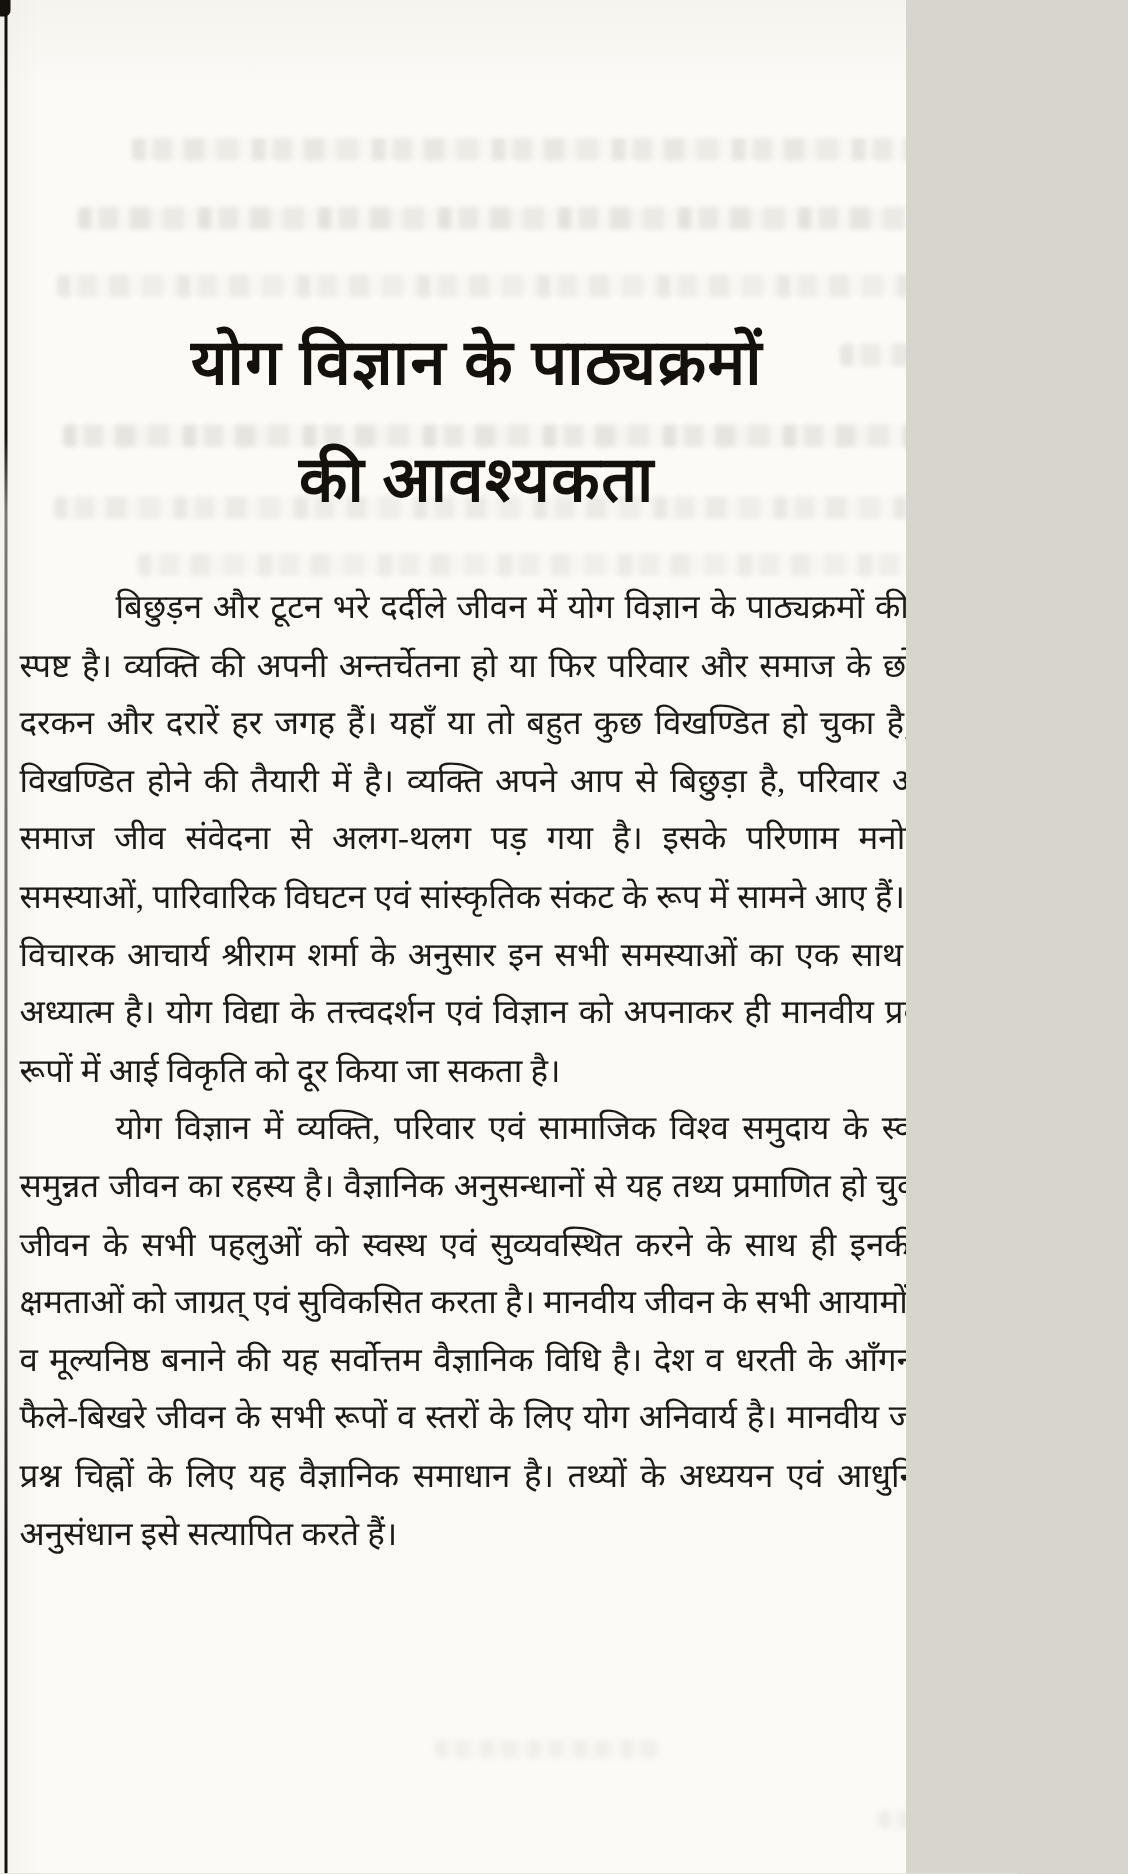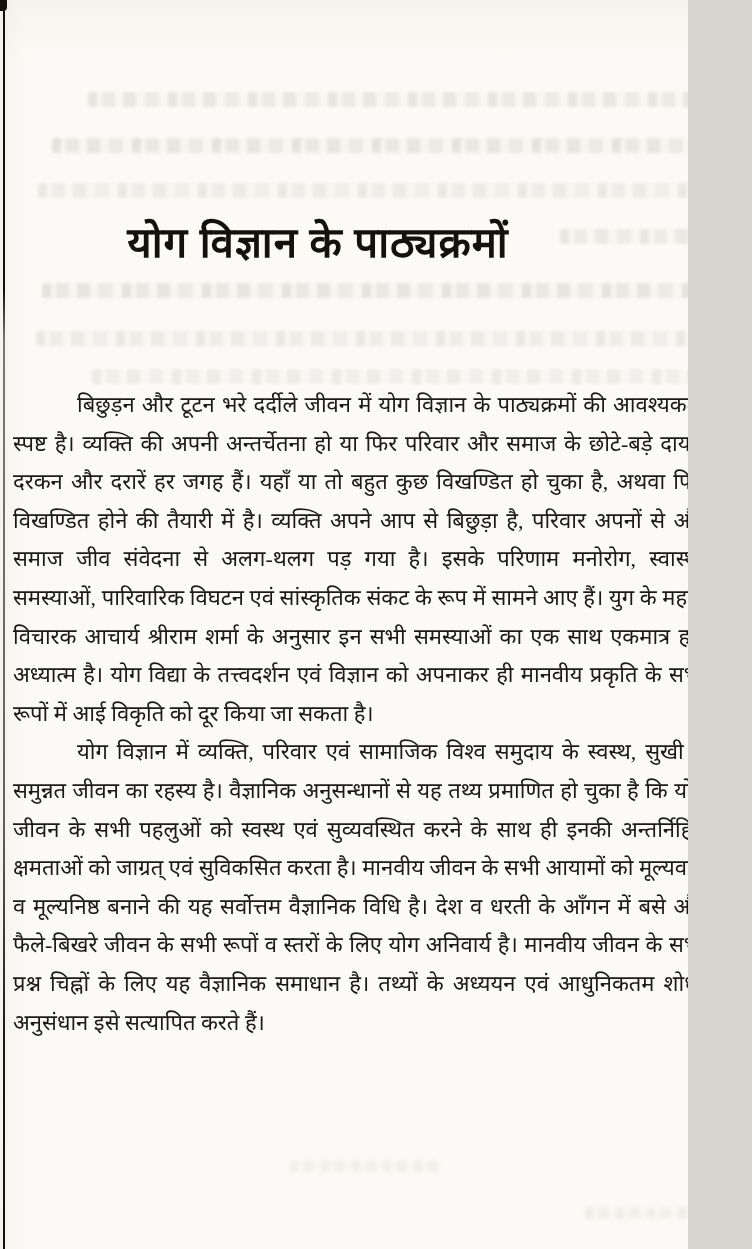--- a/index.html
+++ b/index.html
@@ -2,21 +2,21 @@
 <html><head>
 <meta charset="utf-8">
 <style>
   html, body {
     margin: 0;
     padding: 0;
     background: #d8d5cf;
   }
   .page {
     position: relative;
-    width: 688px;
+    width: 604px;
     height: 1249px;
     background:
       linear-gradient(180deg, rgba(235,232,224,0.35) 0px, rgba(255,255,255,0) 60px),
       linear-gradient(90deg, rgba(230,227,219,0.30) 0px, rgba(255,255,255,0) 26px),
       #fbfaf6;
     overflow: hidden;
     font-family: "Liberation Serif", "DejaVu Serif", serif;
     color: #1c1a16;
   }
   
@@ -117,20 +117,21 @@
   <div class="bleed b3"></div>
   <div class="bleed b4"></div>
   <div class="bleed b5"></div>
   <div class="bleed b6"></div>
   <div class="bleed b7"></div>
   <div class="smudge s1"></div>
   <div class="smudge s2"></div>
 
   <h1 class="title">
     <span>योग विज्ञान के पाठ्यक्रमों</span>
+    <span>की आवश्यकता</span>
   </h1>
 
   <div class="bodytext">
     <p>बिछुड़न और टूटन भरे दर्दीले जीवन में योग विज्ञान के पाठ्यक्रमों की आवश्यकता स्पष्ट है। व्यक्ति की अपनी अन्तर्चेतना हो या फिर परिवार और समाज के छोटे-बड़े दायरे, दरकन और दरारें हर जगह हैं। यहाँ या तो बहुत कुछ विखण्डित हो चुका है, अथवा फिर विखण्डित होने की तैयारी में है। व्यक्ति अपने आप से बिछुड़ा है, परिवार अपनों से और समाज जीव संवेदना से अलग-थलग पड़ गया है। इसके परिणाम मनोरोग, स्वास्थ्य समस्याओं, पारिवारिक विघटन एवं सांस्कृतिक संकट के रूप में सामने आए हैं। युग के महान् विचारक आचार्य श्रीराम शर्मा के अनुसार इन सभी समस्याओं का एक साथ एकमात्र हल अध्यात्म है। योग विद्या के तत्त्वदर्शन एवं विज्ञान को अपनाकर ही मानवीय प्रकृति के सभी रूपों में आई विकृति को दूर किया जा सकता है।</p>
     <p>योग विज्ञान में व्यक्ति, परिवार एवं सामाजिक विश्व समुदाय के स्वस्थ, सुखी व समुन्नत जीवन का रहस्य है। वैज्ञानिक अनुसन्धानों से यह तथ्य प्रमाणित हो चुका है कि योग जीवन के सभी पहलुओं को स्वस्थ एवं सुव्यवस्थित करने के साथ ही इनकी अन्तर्निहित क्षमताओं को जाग्रत् एवं सुविकसित करता है। मानवीय जीवन के सभी आयामों को मूल्यवान व मूल्यनिष्ठ बनाने की यह सर्वोत्तम वैज्ञानिक विधि है। देश व धरती के आँगन में बसे और फैले-बिखरे जीवन के सभी रूपों व स्तरों के लिए योग अनिवार्य है। मानवीय जीवन के सभी प्रश्न चिह्नों के लिए यह वैज्ञानिक समाधान है। तथ्यों के अध्ययन एवं आधुनिकतम शोध-अनुसंधान इसे सत्यापित करते हैं।</p>
   </div>
 
 </div>
 
 </body></html>

